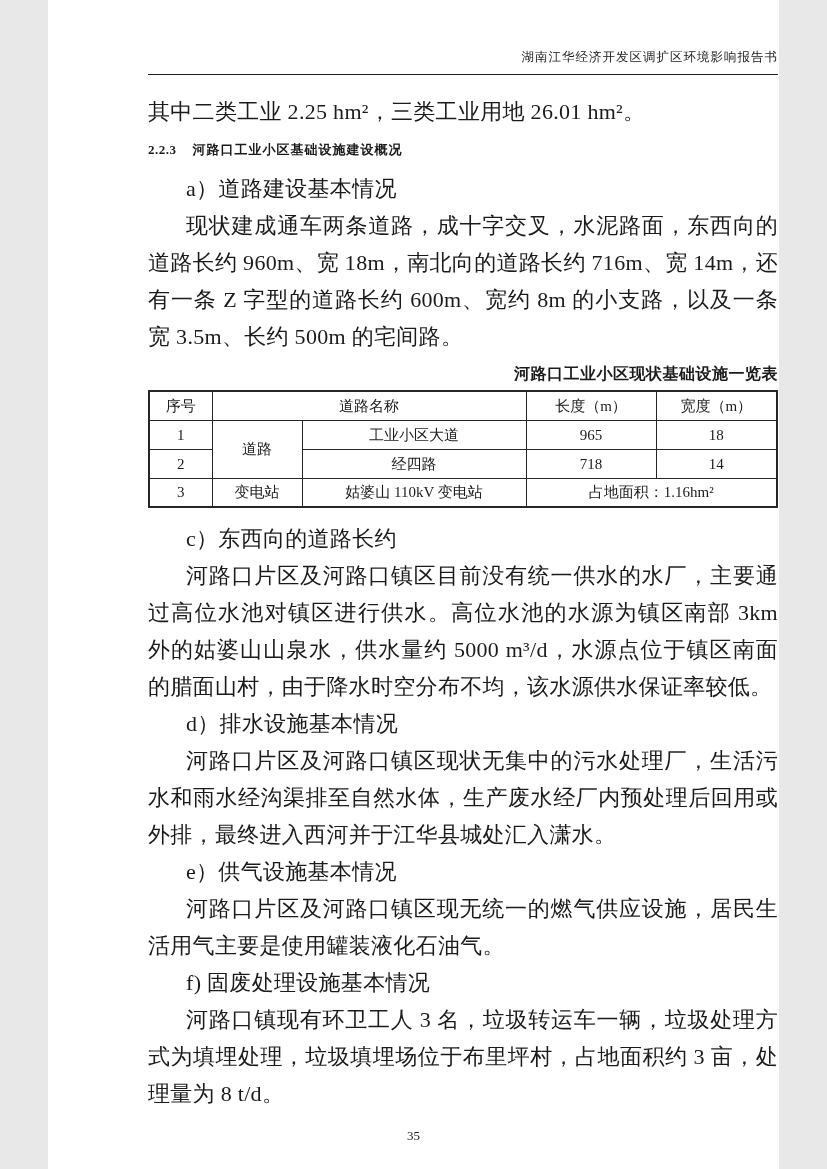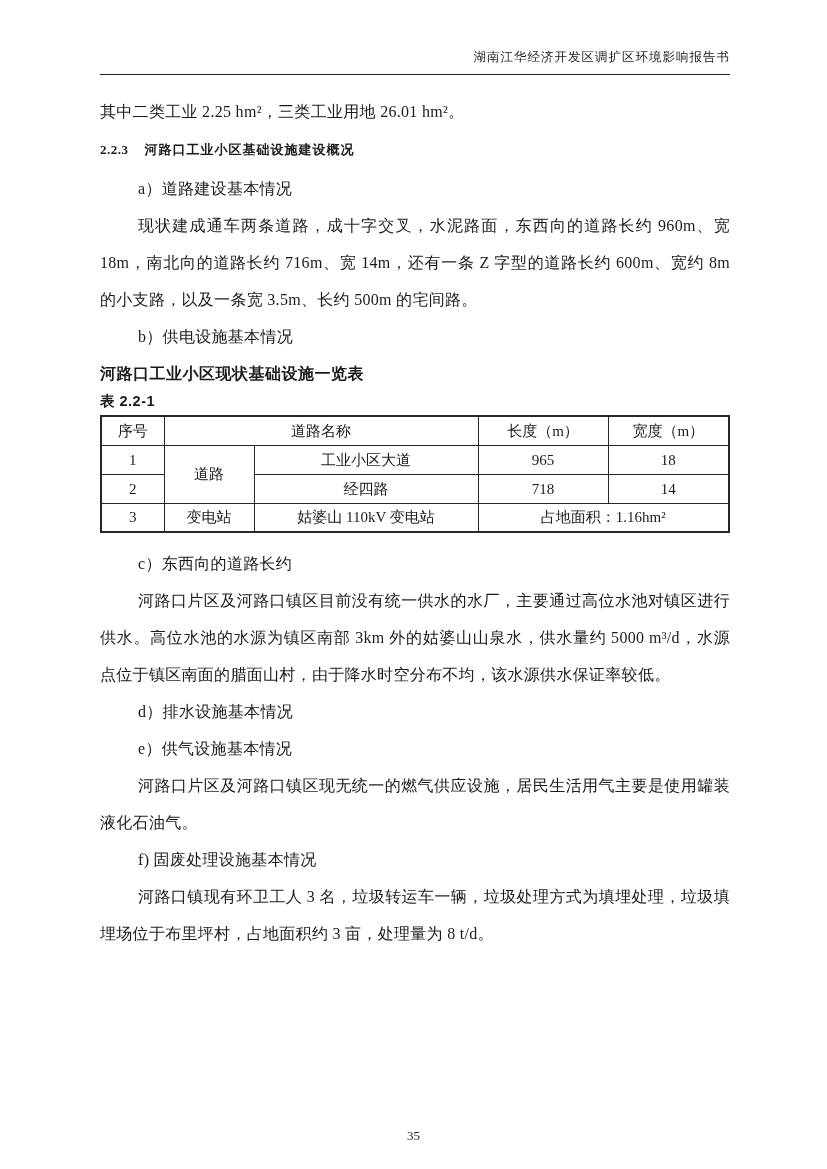--- a/index.html
+++ b/index.html
@@ -1,19 +1,19 @@
 <!DOCTYPE html>
 <html><head>
 <meta charset="utf-8">
 <style>
   * { margin: 0; padding: 0; box-sizing: border-box; }
   html, body { background: #e8e8e8; }
   .page {
     position: relative;
-    width: 827px;
+    width: 731px;
     height: 1169px;
     margin: 0 auto;
     background: #ffffff;
     font-family: "Liberation Serif", "DejaVu Serif", serif;
     color: #1b1b1b;
     overflow: hidden;
   }
   .content {
     position: absolute;
     left: 100px;
@@ -23,34 +23,34 @@
   .doc-header {
     text-align: right;
     font-size: 12.5px;
     line-height: 18px;
     padding-bottom: 8px;
     border-bottom: 1.8px solid #1f1f1f;
     letter-spacing: 1px;
   }
   .flow { padding-top: 18px; }
   .para, .sub-heading {
-    font-size: 16px;
+    font-size: 22px;
     line-height: 37px;
     text-align: justify;
     letter-spacing: 0.3px;
   }
   .indent { text-indent: 38px; }
   .section-heading {
     font-size: 13px;
     line-height: 40px;
     letter-spacing: 1px;
   }
   .section-heading .sec-num { margin-right: 16px; letter-spacing: 0.5px; }
   .table-title {
-    text-align: left;
+    text-align: right;
     font-family: "Liberation Sans", "DejaVu Sans", sans-serif;
     font-weight: bold;
     font-size: 16px;
     line-height: 32px;
     margin-top: 3px;
     letter-spacing: 0.5px;
   }
   .table-caption {
     font-family: "Liberation Sans", "DejaVu Sans", sans-serif;
     font-weight: bold;
@@ -99,24 +99,22 @@
 
     <div class="flow">
 
       <p class="para">其中二类工业 2.25 hm²，三类工业用地 26.01 hm²。</p>
 
       <h2 class="section-heading"><span class="sec-num">2.2.3</span><span>河路口工业小区基础设施建设概况</span></h2>
 
       <p class="sub-heading indent">a）道路建设基本情况</p>
       <p class="para indent">现状建成通车两条道路，成十字交叉，水泥路面，东西向的道路长约 960m、宽 18m，南北向的道路长约 716m、宽 14m，还有一条 Z 字型的道路长约 600m、宽约 8m 的小支路，以及一条宽 3.5m、长约 500m 的宅间路。</p>
 
-      <p class="sub-heading indent">b）供电设施基本情况</p>
 
       <div class="table-title">河路口工业小区现状基础设施一览表</div>
-      <div class="table-caption">表 2.2-1</div>
 
       <table class="infra">
         <colgroup>
           <col class="col-seq">
             <col class="col-cat">
             <col class="col-name">
             <col class="col-len">
             <col class="col-wid">
         </colgroup>
         <tbody>
@@ -145,20 +143,21 @@
             <td>姑婆山 110kV 变电站</td>
             <td colspan="2">占地面积：1.16hm²</td>
           </tr>
         </tbody>
       </table>
 
       <p class="sub-heading indent after-table">c）东西向的道路长约</p>
       <p class="para indent">河路口片区及河路口镇区目前没有统一供水的水厂，主要通过高位水池对镇区进行供水。高位水池的水源为镇区南部 3km 外的姑婆山山泉水，供水量约 5000 m³/d，水源点位于镇区南面的腊面山村，由于降水时空分布不均，该水源供水保证率较低。</p>
 
       <p class="sub-heading indent">d）排水设施基本情况</p>
+      <p class="para indent">河路口片区及河路口镇区现状无集中的污水处理厂，生活污水和雨水经沟渠排至自然水体，生产废水经厂内预处理后回用或外排，最终进入西河并于江华县城处汇入潇水。</p>
 
       <p class="sub-heading indent">e）供气设施基本情况</p>
       <p class="para indent">河路口片区及河路口镇区现无统一的燃气供应设施，居民生活用气主要是使用罐装液化石油气。</p>
 
       <p class="sub-heading indent">f) 固废处理设施基本情况</p>
       <p class="para indent">河路口镇现有环卫工人 3 名，垃圾转运车一辆，垃圾处理方式为填埋处理，垃圾填埋场位于布里坪村，占地面积约 3 亩，处理量为 8 t/d。</p>
 
     </div>
   </div>
 

